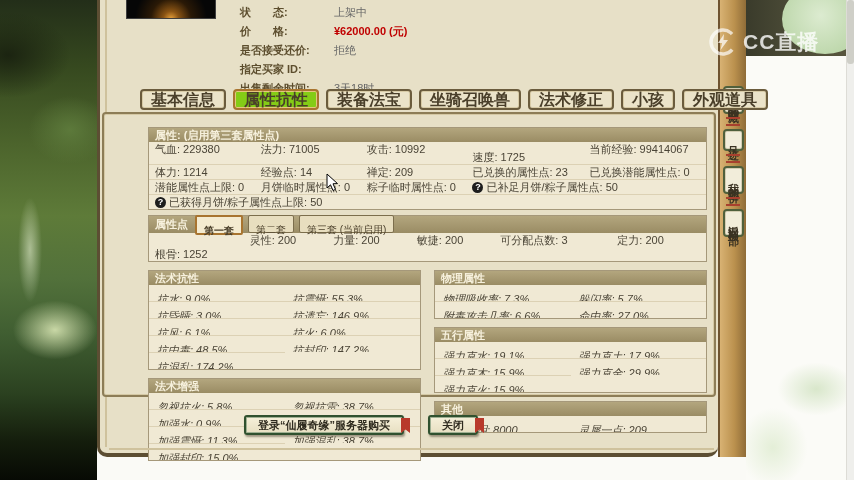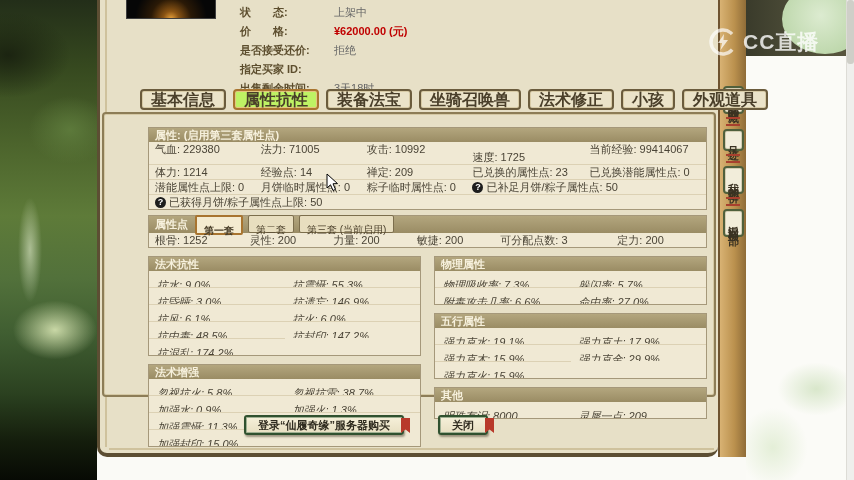--- a/index.html
+++ b/index.html
@@ -50,21 +50,21 @@
 
   .sale-info{position:absolute;left:140px;top:3px;font-size:11px;color:#555;}
   .sale-row{height:19px;line-height:19px;display:flex;}
   .sale-label{width:94px;font-weight:bold;color:#5d4e2e;white-space:pre;}
   .sale-value{color:#666;}
   .sale-value.price{color:var(--price_red);font-weight:bold;}
 
   .tabs{position:absolute;left:40px;top:89px;display:flex;gap:7px;z-index:2;}
   .tab{height:21px;line-height:17px;padding:0 9px;font-size:16px;font-weight:bold;color:#4a3f2a;
     background:#ebe3c9;border:2px solid #6b5c3d;border-radius:4px;box-shadow:inset 0 0 0 1px #d8cba6;cursor:pointer;white-space:nowrap;}
-  .tab.active{border-color:var(--tab_active);background:#bef264;box-shadow:inset 0 0 0 1px #e4c67e;}
+  .tab.active{border-color:var(--tab_active);background:#84cc16;box-shadow:inset 0 0 0 1px #e4c67e;}
 
   .content{position:absolute;left:2px;top:112px;width:614px;height:285px;background:var(--parchment);
     border:2px solid #8d7d57;border-radius:4px;box-shadow:inset 0 0 0 1px #d5c9a5;}
   .inner{position:absolute;left:44px;top:13px;width:559px;}
 
   .statbox{border:1px solid #a5987a;background:#f0e9d4;}
   .sb-hdr{height:14px;line-height:14px;padding:0 6px;font-size:11px;font-weight:bold;color:#f7f1dd;
     background:linear-gradient(180deg,var(--hdr_olive_top),var(--hdr_olive_bot));}
   .stat-row{display:flex;}
   .stat-row + .stat-row{border-top:1px solid #dcd1b4;}
@@ -82,21 +82,21 @@
     border:1px solid #7c6e4c;border-radius:2px;cursor:pointer;white-space:nowrap;font-weight:normal;}
   .pp-tab.active{border:2px solid var(--tab_active);height:15px;font-weight:bold;background:#f4ebd0;}
 
   .cols{display:flex;gap:13px;}
   .col{width:273px;}
   .col .statbox{margin-bottom:8px;}
   .sec-grid{display:flex;flex-wrap:wrap;}
   .sec-cell{width:50%;font-size:11px;color:#4a4436;height:14px;line-height:13px;padding:8px 8px;white-space:nowrap;overflow:hidden;font-style:italic;}
   .sec-cell:nth-child(n+3){border-top:1px solid #dcd1b4;}
 
-  .footer-btns{position:absolute;left:140px;top:301px;display:flex;gap:34px;}
+  .footer-btns{position:absolute;left:140px;top:301px;display:flex;gap:24px;}
   .fbtn{position:relative;height:20px;line-height:15px;padding:0 12px;font-size:11px;font-weight:bold;color:#2e2a1e;
     background:linear-gradient(180deg,#f6f0da,#e7dfc2);border:2px solid var(--btn_green);border-radius:3px;
     box-shadow:inset 0 0 0 1px #9fb092,1px 2px 2px rgba(60,50,30,.45);cursor:pointer;white-space:nowrap;}
   .seal{position:absolute;right:-8px;top:1px;width:9px;height:15px;background:var(--seal_red);
     clip-path:polygon(0 0,100% 0,100% 100%,50% 76%,0 100%);}
 
   
   .sidebar{position:absolute;left:718px;top:0;width:28px;height:457px;
     background:linear-gradient(90deg,#d8b273,#bb914e 55%,#8f6c38);
     border-left:2px solid #6e5330;display:flex;flex-direction:column;align-items:center;}
@@ -217,21 +217,21 @@
       <div class="statbox box-points">
         <div class="pp-hdr">
           <span>属性点</span>
           <span id="pp-tabs" style="display:flex;gap:5px;">
               <span class="pp-tab active">第一套</span>
               <span class="pp-tab">第二套</span>
               <span class="pp-tab">第三套 (当前启用)</span>
             </span>
         </div>
         <div class="stat-row" id="pp-cells">
-            <div class="stat-cell" style="width: 17%;">
+            <div class="stat-cell" style="width: 17%; margin-top: 14px;">
               <span>根骨: 1252</span>
             </div>
             <div class="stat-cell" style="width: 15%;">
               <span>灵性: 200</span>
             </div>
             <div class="stat-cell" style="width: 15%;">
               <span>力量: 200</span>
             </div>
             <div class="stat-cell" style="width: 15%;">
               <span>敏捷: 200</span>

